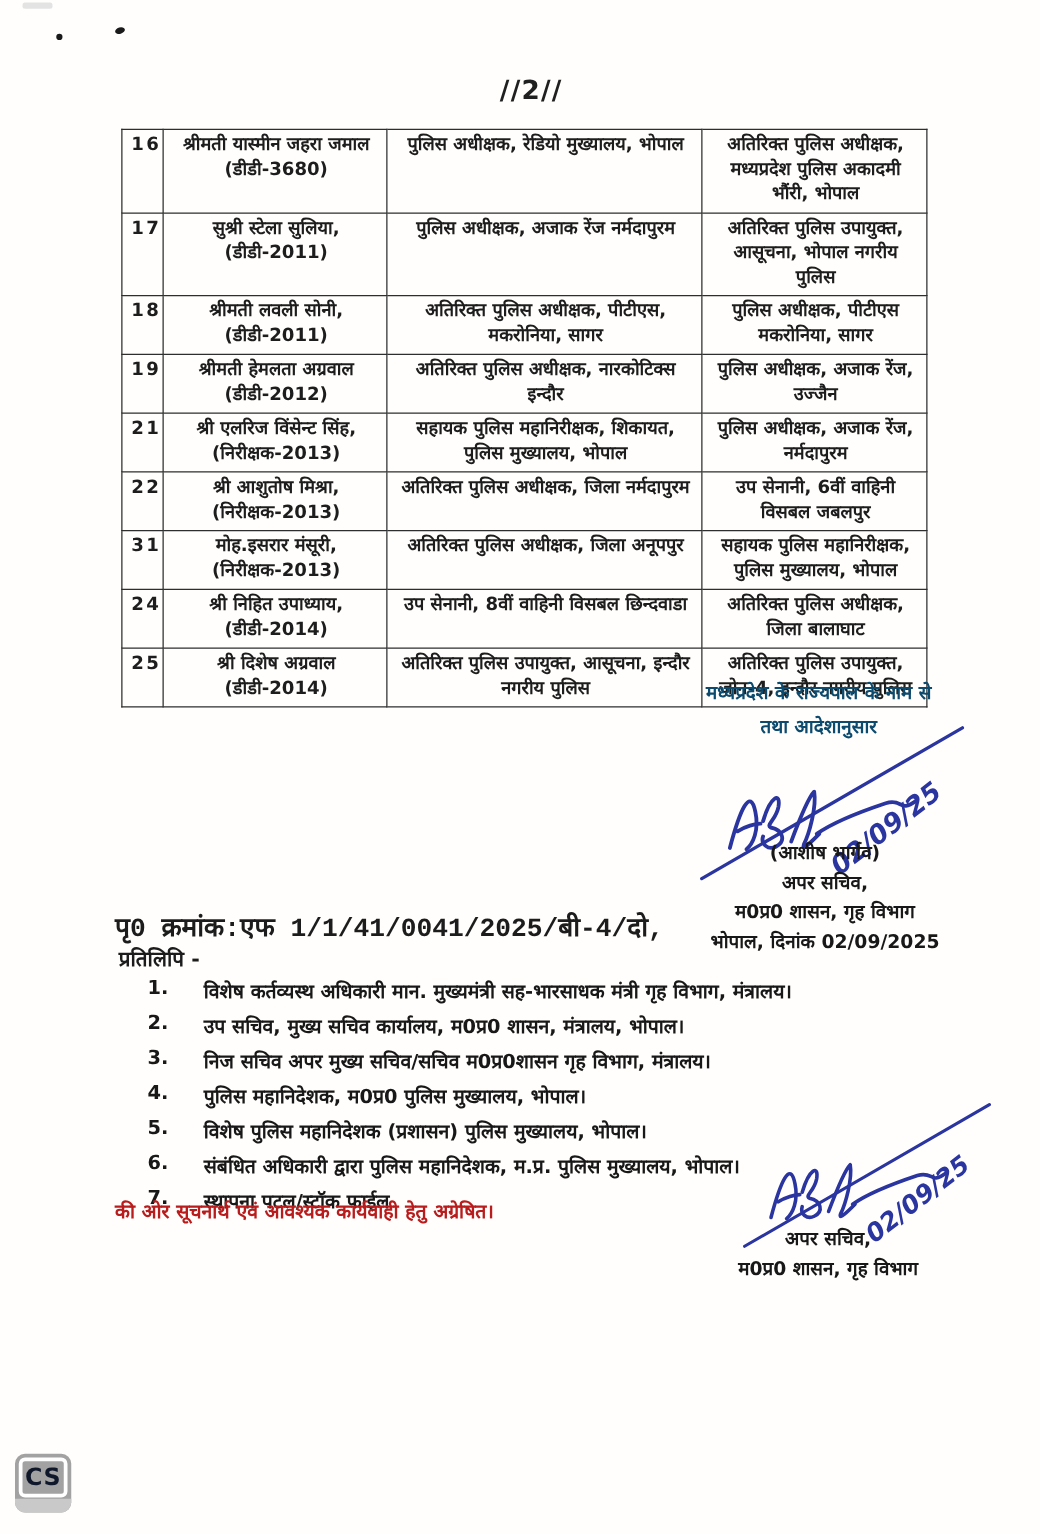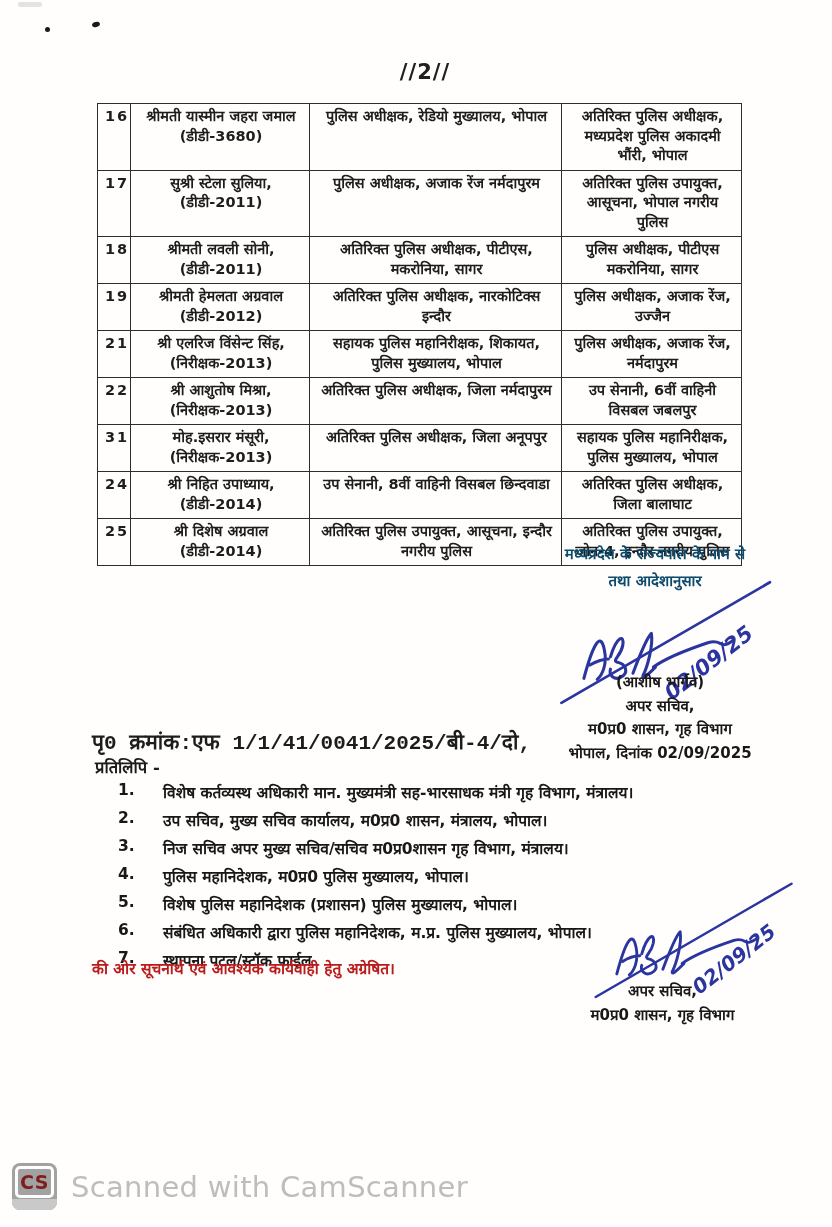--- a/index.html
+++ b/index.html
@@ -65,21 +65,21 @@
   }
   .cs-logo { width: 45px; height: 47px; border-radius: 8px; background: #a2a2a2; position: relative; flex: 0 0 45px; }
   .cs-logo::after {
     content: ""; position: absolute; left: 0; right: 0; bottom: 0; height: 11px;
     background: #c9c9c9; border-radius: 0 0 8px 8px;
   }
   .cs-inner {
     position: absolute; top: 3px; left: 3px; right: 3px; bottom: 12px;
     border: 3px solid #ffffff; border-radius: 5px;
     display: flex; align-items: center; justify-content: center;
-    color: #7f1d1d; font-weight: 700; font-size: 19px; letter-spacing: 0.5px;
+    color: #0f172a; font-weight: 700; font-size: 19px; letter-spacing: 0.5px;
   }
   .footer-text { font-size: 29px; color: #bdbdbd; letter-spacing: 0.3px; }
 </style>
 </head>
 <body>
 
 <div class="page">
 
   <div class="smudge"></div>
   <div class="dot1"></div>
@@ -215,16 +215,15 @@
 
   <div class="sig2-text">
     <div>अपर सचिव,</div>
     <div>म0प्र0 शासन, गृह विभाग</div>
   </div>
 
   <div class="footer">
     <div class="cs-logo">
       <div class="cs-inner">CS</div>
     </div>
-    <span class="footer-text">Scanned with CamScanner</span>
   </div>
 
 </div>
 
 </body></html>

